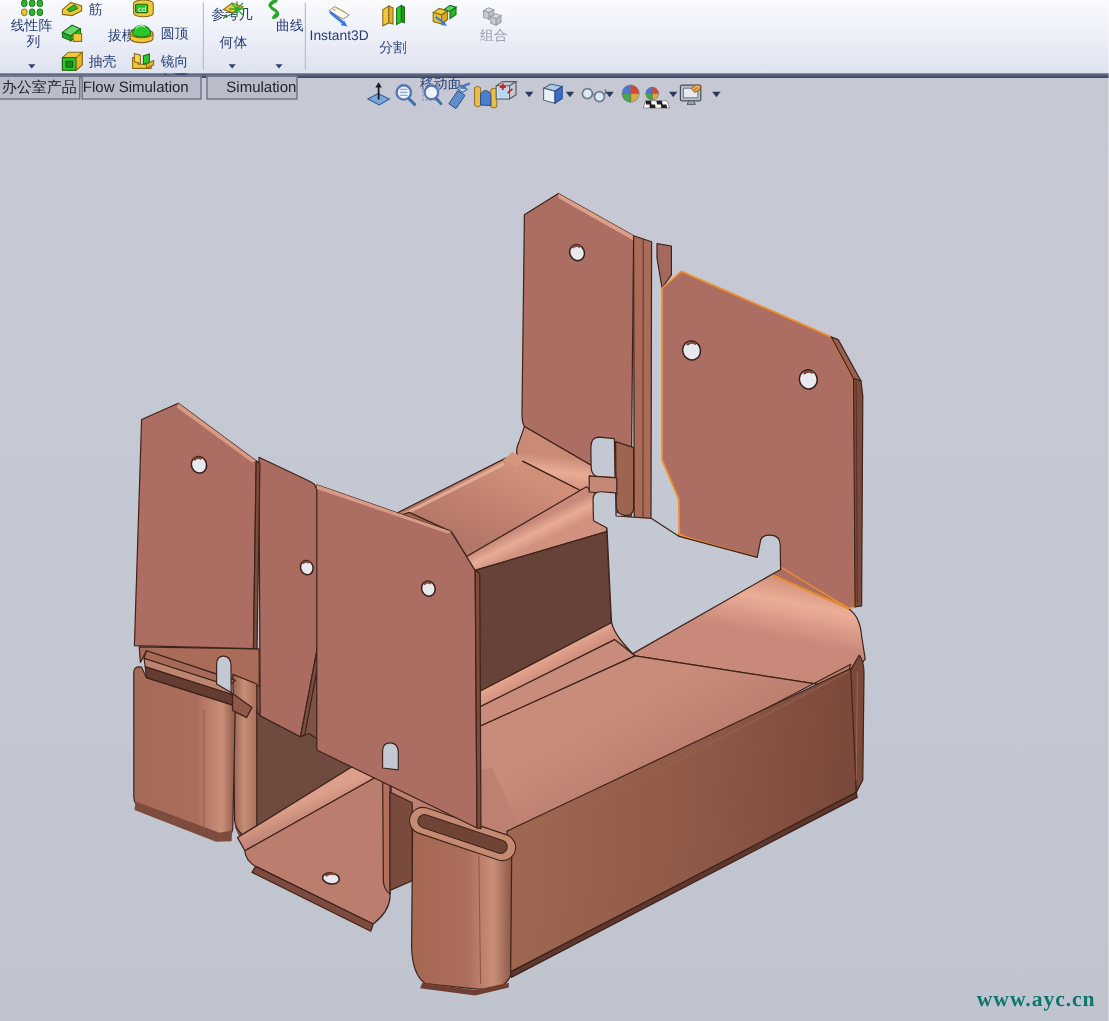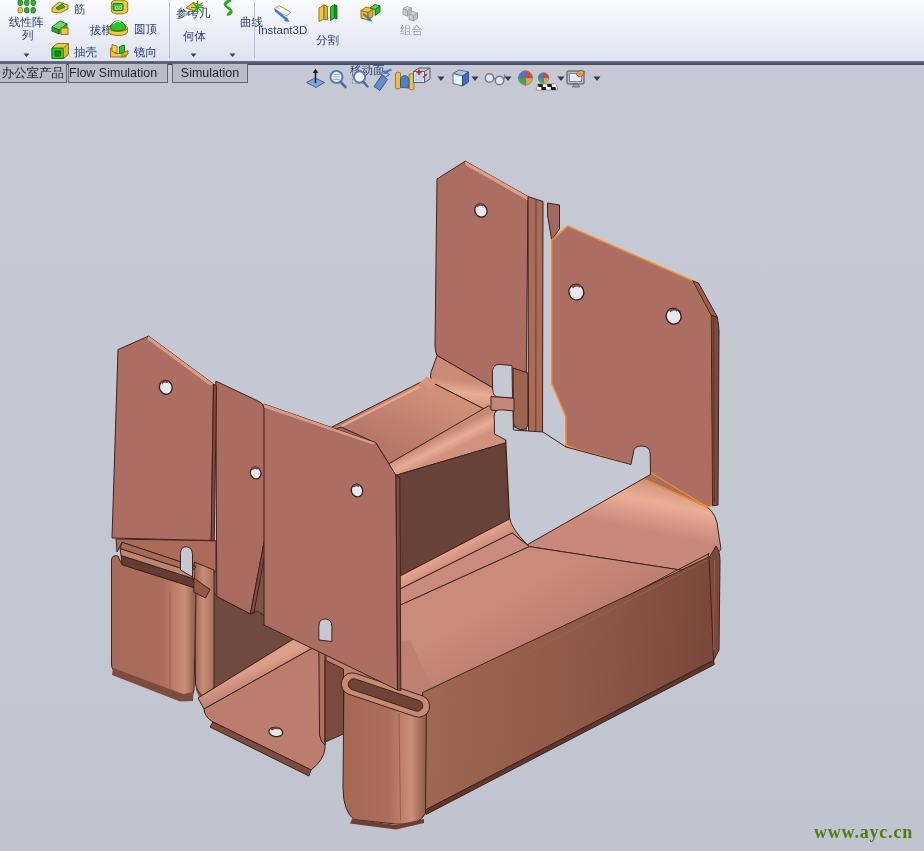--- a/index.html
+++ b/index.html
@@ -9,21 +9,21 @@
     background:linear-gradient(#fafbfe 0%,#edf0f8 45%,#dfe3f0 100%);}
   #tbline{position:absolute;left:0;top:61px;width:924px;height:4px;
     background:linear-gradient(#6a7390,#3d4660);}
   #band{position:absolute;left:0;top:65px;width:924px;height:786px;
     background:linear-gradient(#c6c9d3 0%,#c4c8d2 50%,#c0c4ce 100%);}
   .tbtx{position:absolute;color:#263c72;font-size:11.5px;white-space:nowrap;line-height:12px;}
   .gray{color:#9aa0ac;}
   .sep{position:absolute;top:2px;width:1px;height:56px;background:#b7bdd4;}
   .tab{position:absolute;top:63px;height:18px;border:1px solid #5f6678;
     background:#b9bdc9;color:#23232e;font-size:12.5px;line-height:18px;overflow:hidden;}
-  #wm{position:absolute;left:814px;top:822px;color:#4d7c0f;
+  #wm{position:absolute;left:814px;top:822px;color:#0f766e;
     font-family:"Liberation Serif",serif;font-weight:bold;font-size:18px;
     letter-spacing:0.8px;}
   #gfx{position:absolute;left:0;top:0;}
 </style>
 </head>
 <body>
 <div id="page">
   <div id="toolbar"></div>
   <div id="tbline"></div>
   <div id="band"></div>
@@ -31,31 +31,31 @@
   <span class="tbtx" style="left:9px;top:16px;">线性阵</span>
   <span class="tbtx" style="left:22px;top:29px;">列</span>
   <span class="tbtx" style="left:74px;top:3px;">筋</span>
   <span class="tbtx" style="left:90px;top:24px;">拔模</span>
   <span class="tbtx" style="left:74px;top:46px;">抽壳</span>
   <span class="tbtx" style="left:134px;top:20px;margin-top:41px;">包覆</span>
   <span class="tbtx" style="left:134px;top:23px;">圆顶</span>
   <span class="tbtx" style="left:134px;top:46px;">镜向</span>
   <span class="tbtx" style="left:176px;top:7px;">参考几</span>
   <span class="tbtx" style="left:183px;top:30px;">何体</span>
-  <span class="tbtx" style="left:240px;top:16px;">曲线</span>
+  <span class="tbtx" style="left:230px;top:16px;">曲线</span>
   <span class="tbtx" style="left:258px;top:24px;">Instant3D</span>
   <span class="tbtx" style="left:316px;top:34px;">分割</span>
   <span class="tbtx" style="left:350px;top:24px;margin-top:40px;">移动面</span>
   <span class="tbtx gray" style="left:400px;top:24px;">组合</span>
   <div class="sep" style="left:169px;"></div>
   <div class="sep" style="left:254px;"></div>
 
   <div class="tab" style="left:-18px;width:81px;text-align:right;padding-right:2px;">办公室产品</div>
   <div class="tab" style="left:68px;width:98px;text-align:left;">Flow Simulation</div>
-  <div class="tab" style="left:172px;width:74px;text-align:center;">Simulation</div>
+  <div class="tab" style="left:172px;width:74px;text-align:right;">Simulation</div>
 
   <div id="wm">www.ayc.cn</div>
 
   <svg id="gfx" width="924" height="851" viewBox="0 0 924 851">
     <defs>
       <linearGradient id="lgWeb" x1="440" y1="395" x2="410" y2="460" gradientUnits="userSpaceOnUse">
         <stop offset="0" stop-color="#D09078"></stop>
           <stop offset="0.5" stop-color="#C28270"></stop>
           <stop offset="1" stop-color="#B47767"></stop>
       </linearGradient>

